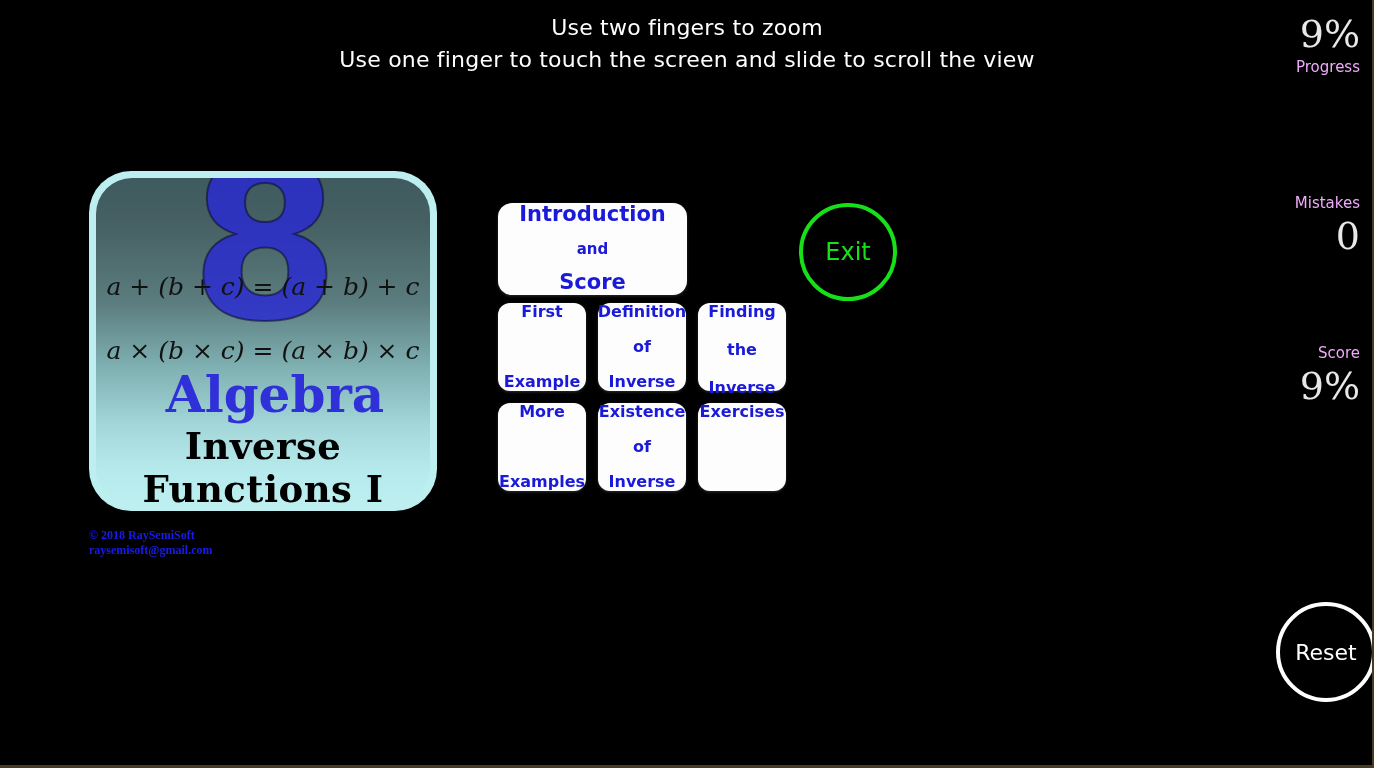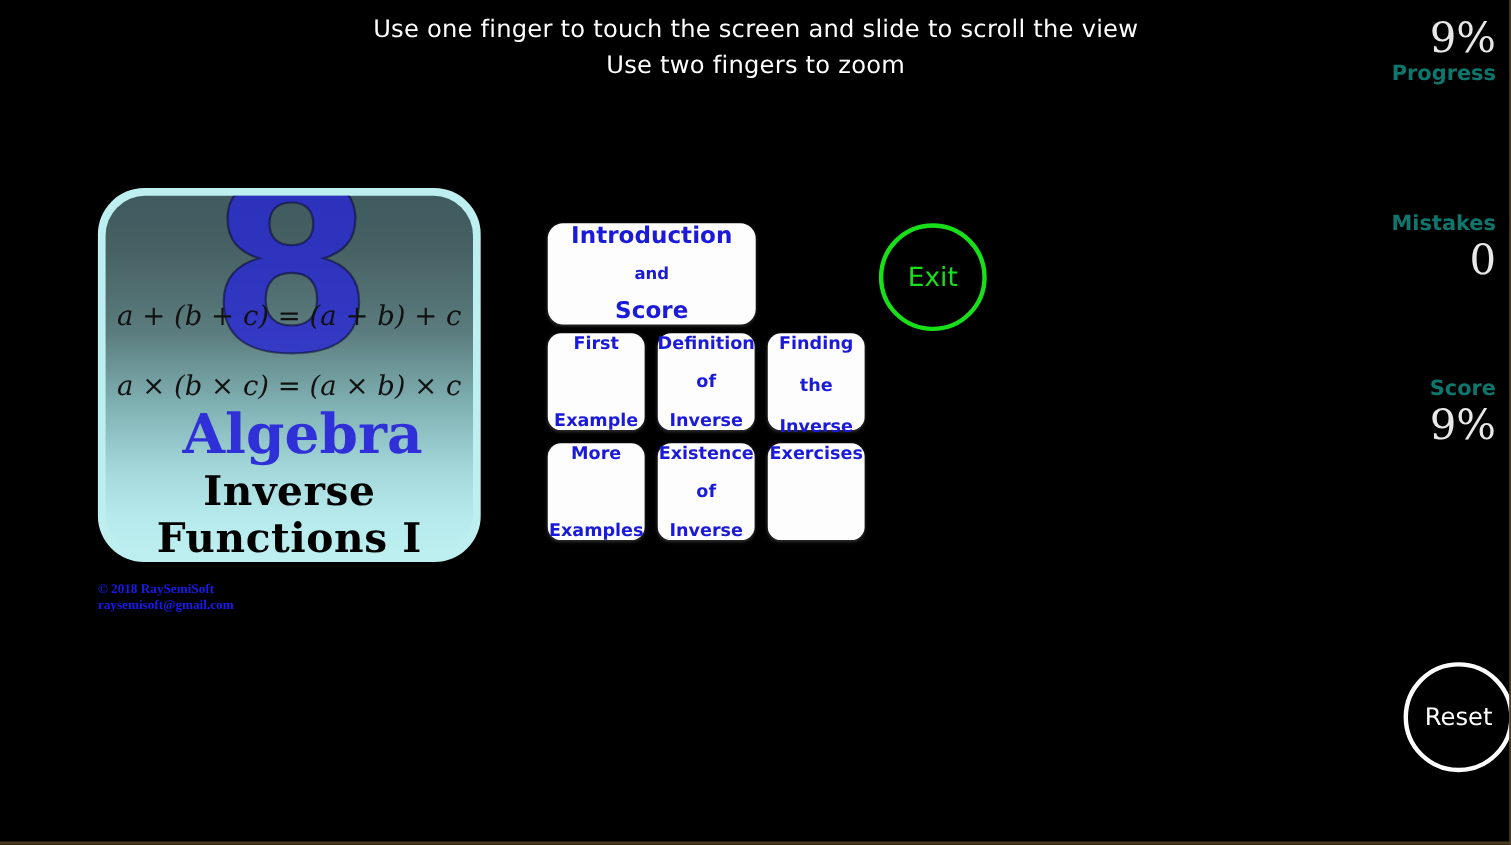--- a/index.html
+++ b/index.html
@@ -43,24 +43,24 @@
   
   .stats {
     position: absolute;
     right: 8px;
     top: 0;
     width: 160px;
     text-align: right;
   }
   .stat { margin-bottom: 4px; }
   .stat-label {
-    color: #0f766e;
-    font-family: "DejaVu Sans", sans-serif;
-    font-weight: bold;
-    font-size: 19px;
+    color: #f0abfc;
+    font-family: "DejaVu Sans", sans-serif;
+    font-weight: normal;
+    font-size: 15px;
     line-height: 26px;
     padding-right: 4px;
     display: block;
   }
   .stat-value {
     color: #e8e8e8;
     font-family: "DejaVu Serif", serif;
     font-size: 38px;
     line-height: 40px;
     display: block;
@@ -221,22 +221,22 @@
     color: #ffffff;
     font-size: 22px;
   }
 </style>
 </head>
 <body>
 
 <div id="app">
 
   <div class="instructions">
+    <div>Use two fingers to zoom</div>
     <div>Use one finger to touch the screen and slide to scroll the view</div>
-    <div>Use two fingers to zoom</div>
   </div>
 
   <div class="stats">
     <div class="stat" id="stat-progress">
       <span class="stat-value">9%</span>
       <span class="stat-label">Progress</span>
     </div>
     <div class="stat" id="stat-mistakes">
       <span class="stat-label">Mistakes</span>
       <span class="stat-value">0</span>

